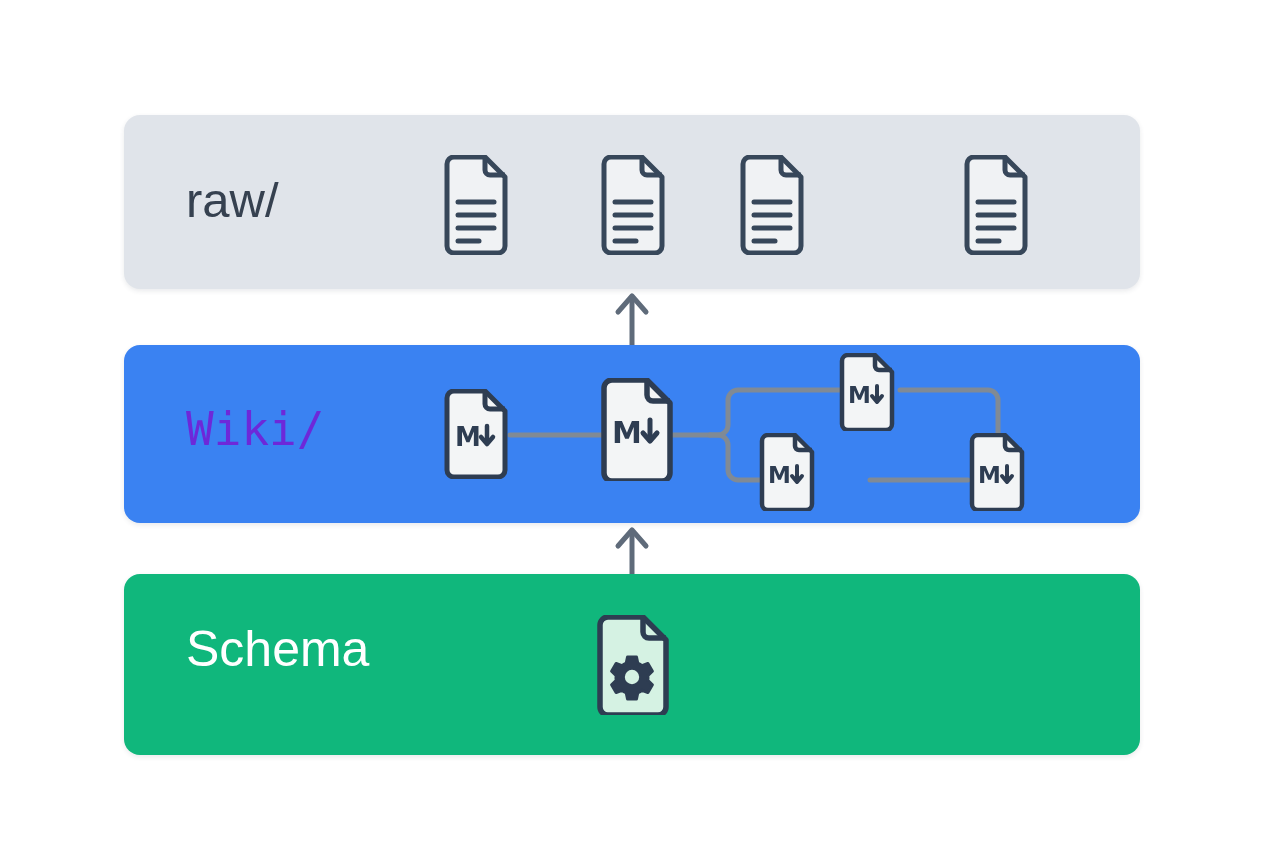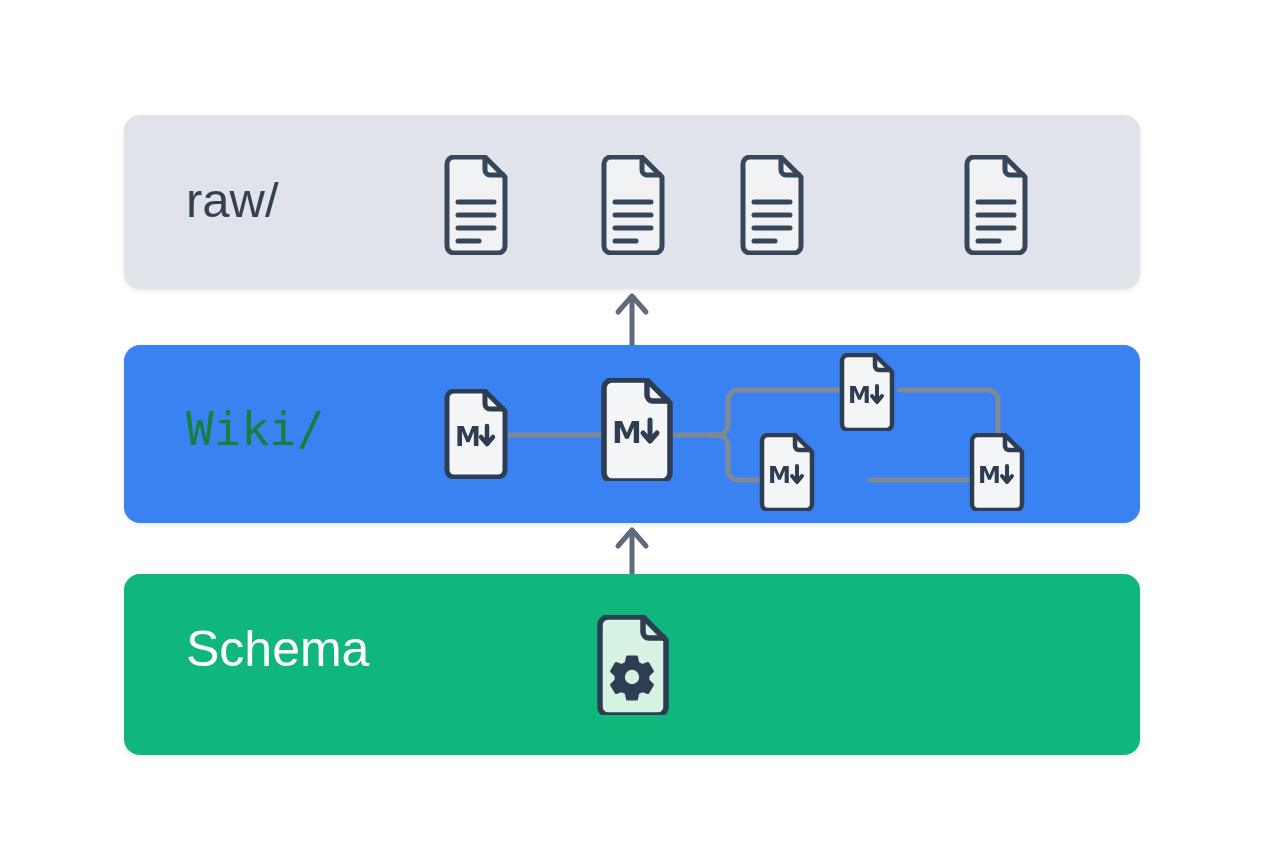--- a/index.html
+++ b/index.html
@@ -60,21 +60,21 @@
     top: 337px;
     width: 1016px;
     height: 178px;
     background: #3a82f2;
   }
   #label-wiki {
     left: 186px;
     top: 398px;
     font-family: "DejaVu Sans Mono", "Liberation Mono", monospace;
     font-size: 46px;
-    color: #15803d;
+    color: #6d28d9;
     letter-spacing: 0px;
   }
 
   
   #band-schema {
     left: 124px;
     top: 566px;
     width: 1016px;
     height: 181px;
     background: #10b77c;

